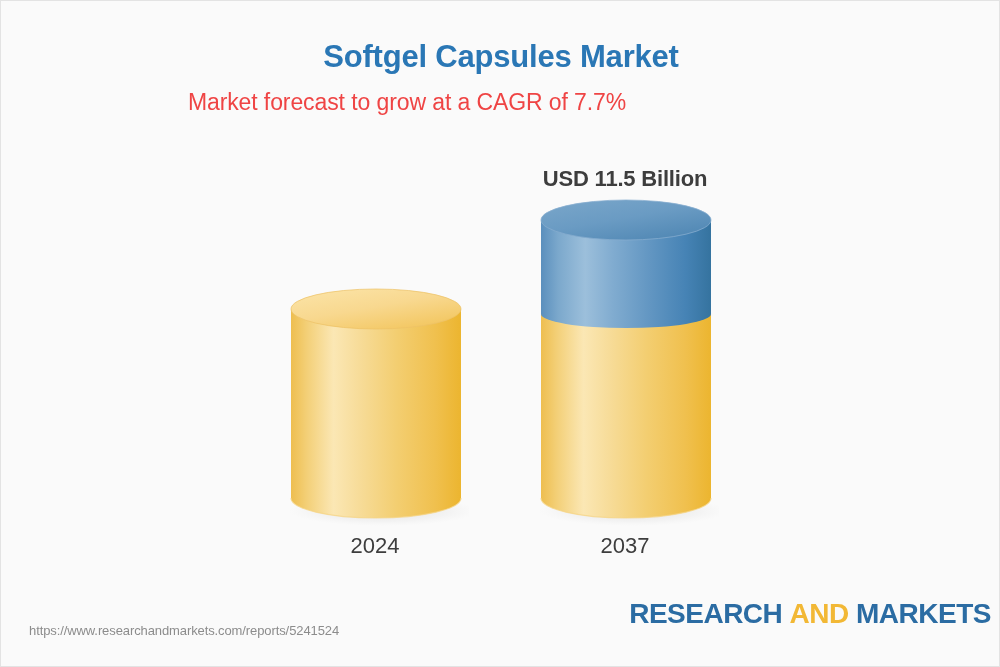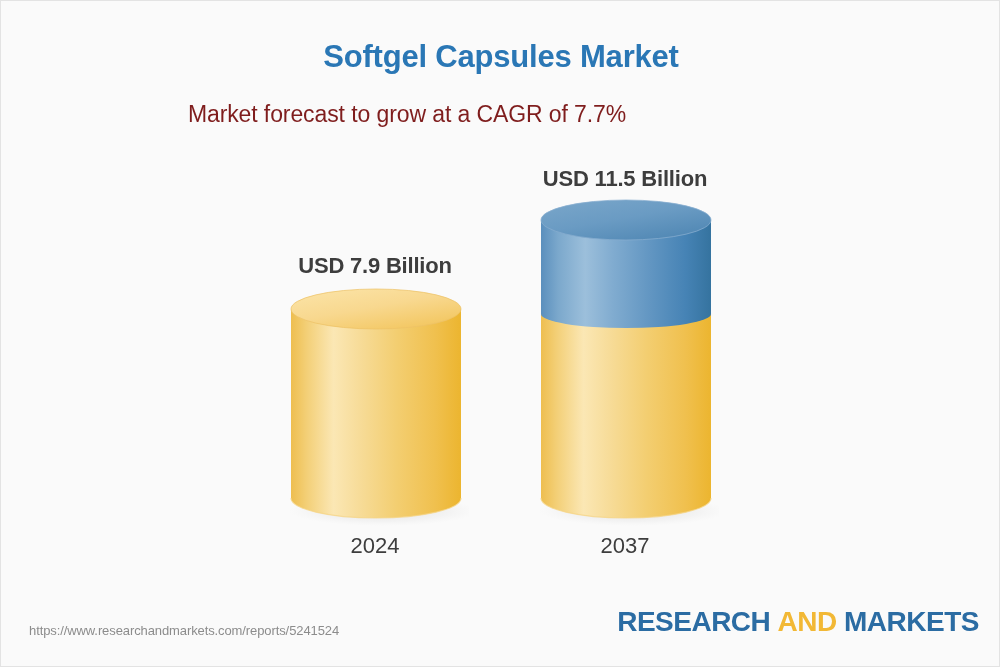--- a/index.html
+++ b/index.html
@@ -30,27 +30,27 @@
     left: 0;
     width: 1000px;
     text-align: center;
     font-size: 31px;
     font-weight: bold;
     color: #2a77b5;
     letter-spacing: -0.2px;
   }
   #chart-subtitle {
     position: absolute;
-    top: 100px;
+    top: 88px;
     left: 0;
     width: 812px;
     text-align: center;
     font-size: 23px;
     font-weight: normal;
-    color: #7f1d1d;
+    color: #ef4444;
     letter-spacing: -0.1px;
   }
 
   
   #plot-area {
     position: absolute;
     left: 0;
     top: 0;
     width: 1000px;
     height: 600px;
@@ -80,24 +80,23 @@
   #source-url {
     position: absolute;
     left: 28px;
     top: 622px;
     font-size: 13px;
     color: #8c8c8c;
     letter-spacing: -0.1px;
   }
   #brand-logo {
     position: absolute;
-    right: 20px;
+    right: 8px;
     top: 598px;
     text-align: right;
-    margin-top: 8px;
   }
   #brand-wordmark {
     font-size: 28px;
     font-weight: bold;
     letter-spacing: -0.5px;
     line-height: 1.05;
     white-space: nowrap;
   }
   .brand-blue { color: #2b6ca3; }
   .brand-yellow { color: #f2b835; }
@@ -113,21 +112,20 @@
 </head>
 <body>
 
 <div id="page">
 
   <div id="chart-title">Softgel Capsules Market</div>
   <div id="chart-subtitle">Market forecast to grow at a CAGR of 7.7%</div>
 
   <div id="plot-area">
 
-    <div class="value-label" style="left:214px; top:252px;">USD 7.9 Billion</div>
 
     <svg class="bar-group" style="left:282px; top:282px;" width="186" height="245" viewBox="0 0 186 245">
       <defs>
         <linearGradient id="yellowBody1" x1="0" y1="0" x2="1" y2="0">
           <stop offset="0%" stop-color="#eebe4f"></stop>
           <stop offset="9%" stop-color="#f3cf76"></stop>
           <stop offset="25%" stop-color="#fbe7b4"></stop>
           <stop offset="40%" stop-color="#f7dc99"></stop>
           <stop offset="62%" stop-color="#f3ce71"></stop>
           <stop offset="85%" stop-color="#f0c04e"></stop>

